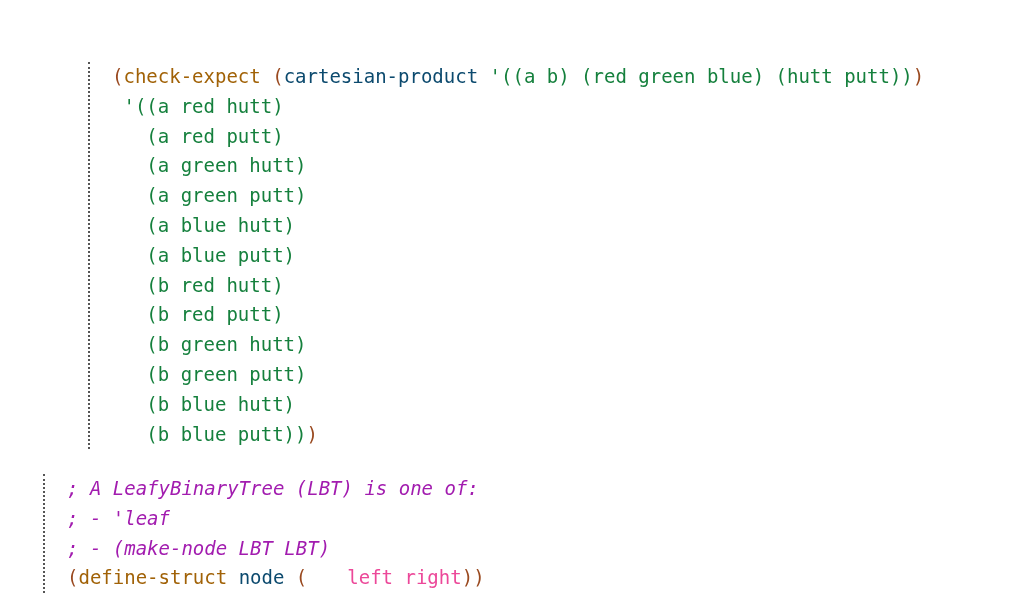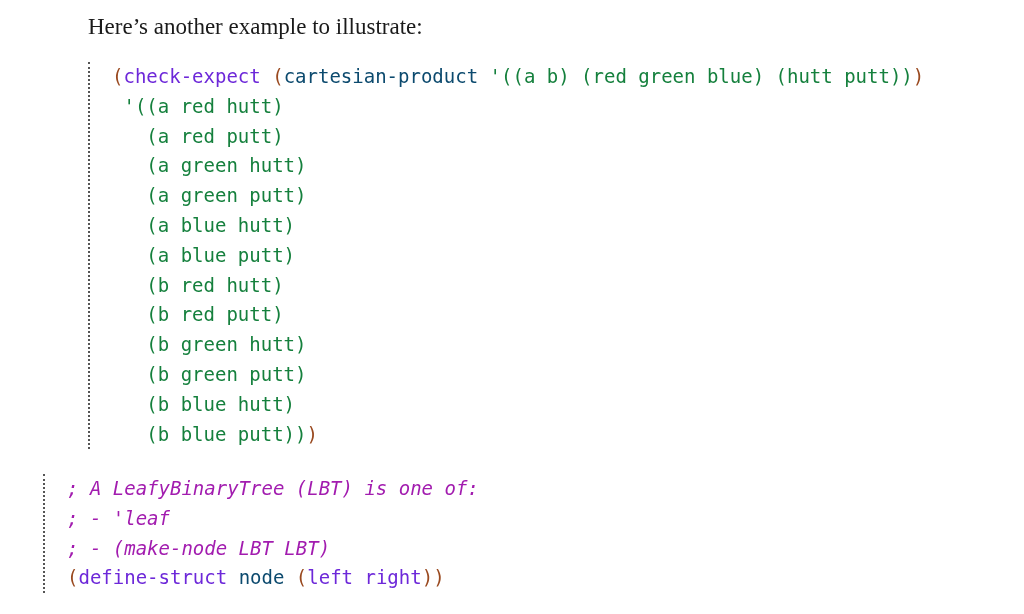--- a/index.html
+++ b/index.html
@@ -56,30 +56,29 @@
     padding-left: 22px;
   }
 
   .code-line {
     white-space: pre;
     height: 29.8px;
   }
 
   
   .tok-paren   { color: #9a4a20; }
-  .tok-keyword { color: #6d28d9; text-align: right; }
+  .tok-keyword { color: #a16207; text-align: right; }
   .tok-plain   { color: #0c4a6e; }
   .tok-quote   { color: #15803d; }
   .tok-comment { color: #a21caf; font-style: italic; }
-  .tok-field   { color: #6d28d9; }
+  .tok-field   { color: #ec4899; margin-left: 40px; }
 </style>
 </head>
 <body>
 
 <div class="page">
 
-  <div class="prose-line">Here’s another example to illustrate:</div>
 
   <div class="code-block" id="block-example"><div class="code-line"><span class="tok-paren">(</span><span class="tok-keyword">check-expect</span><span class="tok-plain"> </span><span class="tok-paren">(</span><span class="tok-plain">cartesian-product</span><span class="tok-plain"> </span><span class="tok-quote">'((a b) (red green blue) (hutt putt))</span><span class="tok-paren">)</span></div><div class="code-line"><span class="tok-quote"> '((a red hutt)</span></div><div class="code-line"><span class="tok-quote">   (a red putt)</span></div><div class="code-line"><span class="tok-quote">   (a green hutt)</span></div><div class="code-line"><span class="tok-quote">   (a green putt)</span></div><div class="code-line"><span class="tok-quote">   (a blue hutt)</span></div><div class="code-line"><span class="tok-quote">   (a blue putt)</span></div><div class="code-line"><span class="tok-quote">   (b red hutt)</span></div><div class="code-line"><span class="tok-quote">   (b red putt)</span></div><div class="code-line"><span class="tok-quote">   (b green hutt)</span></div><div class="code-line"><span class="tok-quote">   (b green putt)</span></div><div class="code-line"><span class="tok-quote">   (b blue hutt)</span></div><div class="code-line"><span class="tok-quote">   (b blue putt))</span><span class="tok-paren">)</span></div></div>
 
   <div class="code-block" id="block-data-def"><div class="code-line"><span class="tok-comment">; A LeafyBinaryTree (LBT) is one of:</span></div><div class="code-line"><span class="tok-comment">; - 'leaf</span></div><div class="code-line"><span class="tok-comment">; - (make-node LBT LBT)</span></div><div class="code-line"><span class="tok-paren">(</span><span class="tok-keyword">define-struct</span><span class="tok-plain"> </span><span class="tok-plain">node</span><span class="tok-plain"> </span><span class="tok-paren">(</span><span class="tok-field">left right</span><span class="tok-paren">)</span><span class="tok-paren">)</span></div></div>
 
 </div>
 
 </body></html>

